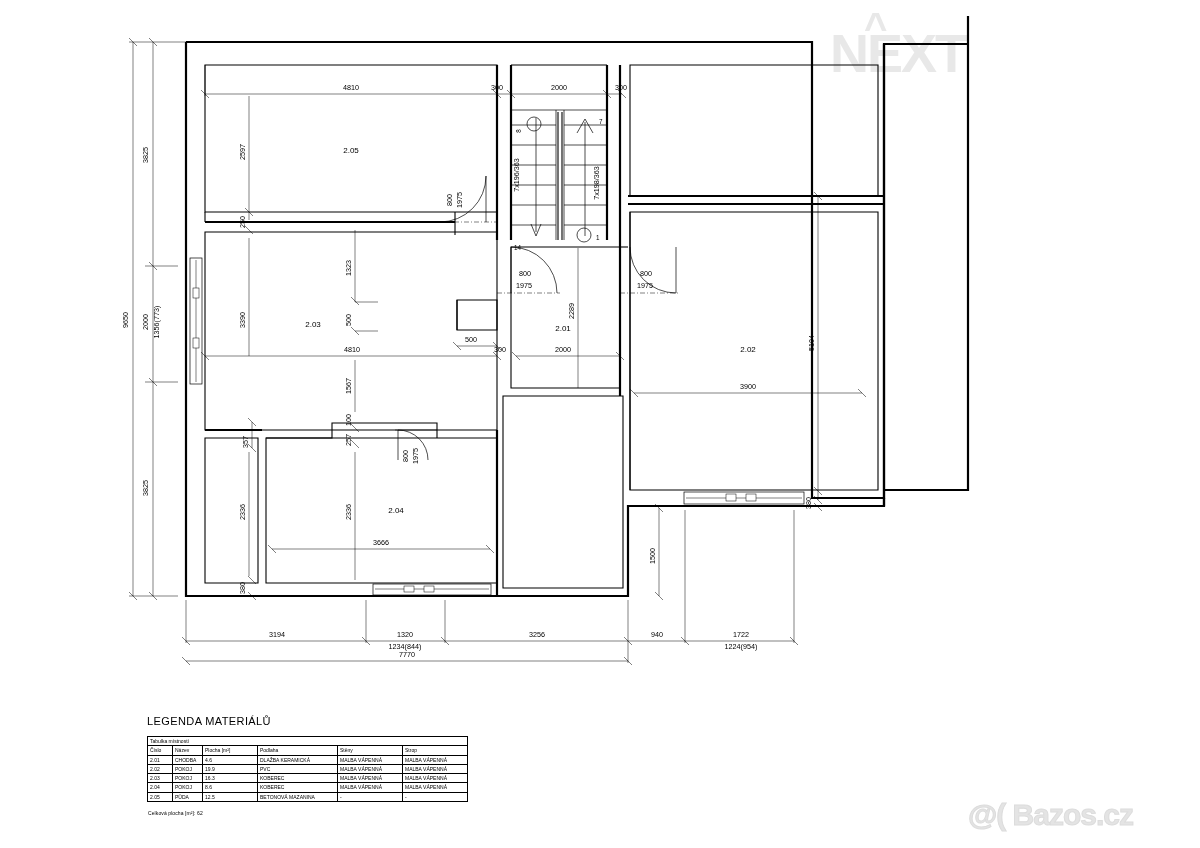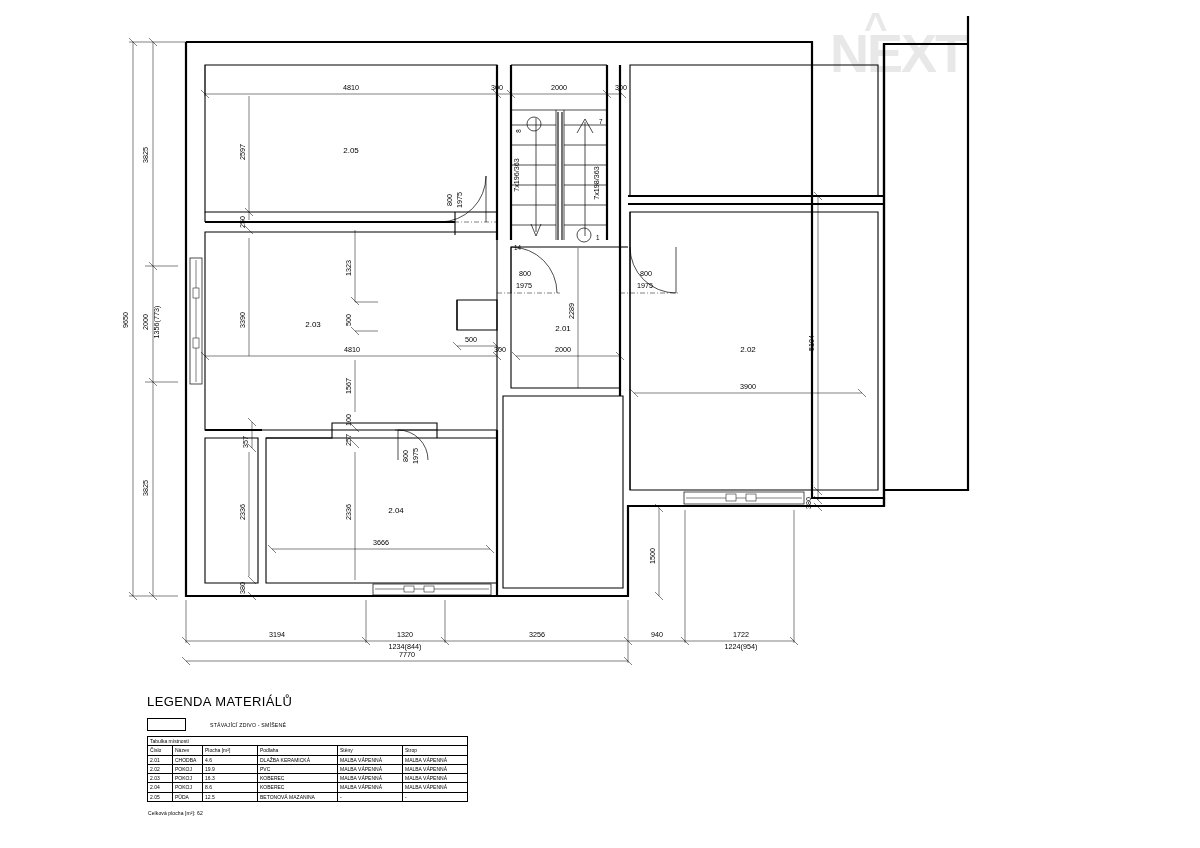--- a/index.html
+++ b/index.html
@@ -15,21 +15,21 @@
 
   
   .wm{position:absolute;color:#e8e8e8;font-weight:bold;user-select:none;}
   #wm-next{left:830px;top:22px;font-size:54px;letter-spacing:-2px;}
   #wm-next .hat{position:absolute;left:34px;top:-17px;font-size:40px;}
   #wm-bazos{left:968px;top:798px;font-size:30px;color:#e4e4e4;letter-spacing:-1px;
             -webkit-text-stroke:1px #dcdcdc;}
 
   
   #legend{position:absolute;left:147px;top:694px;}
-  #legend-title{font-size:13px;letter-spacing:.4px;}
+  #legend-title{font-size:11px;letter-spacing:.4px;margin-top:21px;}
   #legend-row{display:flex;align-items:center;margin-top:9px;}
   #legend-swatch{width:37px;height:11px;border:1.3px solid #000;background:#fff;}
   #legend-swatch-label{font-size:5.2px;margin-left:24px;letter-spacing:.2px;}
 
   
   #room-table{position:absolute;left:147px;top:736px;border-collapse:collapse;
               border:1.4px solid #000;background:#fff;}
   #room-table td,#room-table th{border:.7px solid #000;font-size:5px;
               padding:1px 2px;font-weight:normal;text-align:left;
               line-height:1.25;white-space:nowrap;}
@@ -56,20 +56,21 @@
 </style>
 </head>
 <body>
 
 <div id="stage">
 
   <div class="wm" id="wm-next">
     <span>NEXT</span>
     <span class="hat">^</span>
   </div>
+  <div class="wm" id="wm-bazos">@( Bazos.cz</div>
 
   <svg id="plan" viewBox="0 0 1200 848">
 
     <g>
 
       <path class="heavy" d="M186,42 L812,42 L812,498 L884,498 L884,44 L968,44"></path>
       <path class="heavy" d="M186,42 L186,596 L628,596 L628,506 L884,506 L884,498"></path>
       <path class="heavy" d="M884,44 L884,506"></path>
       <path class="heavy" d="M968,16 L968,44"></path>
       <path class="heavy" d="M968,44 L968,490 L884,490"></path>

